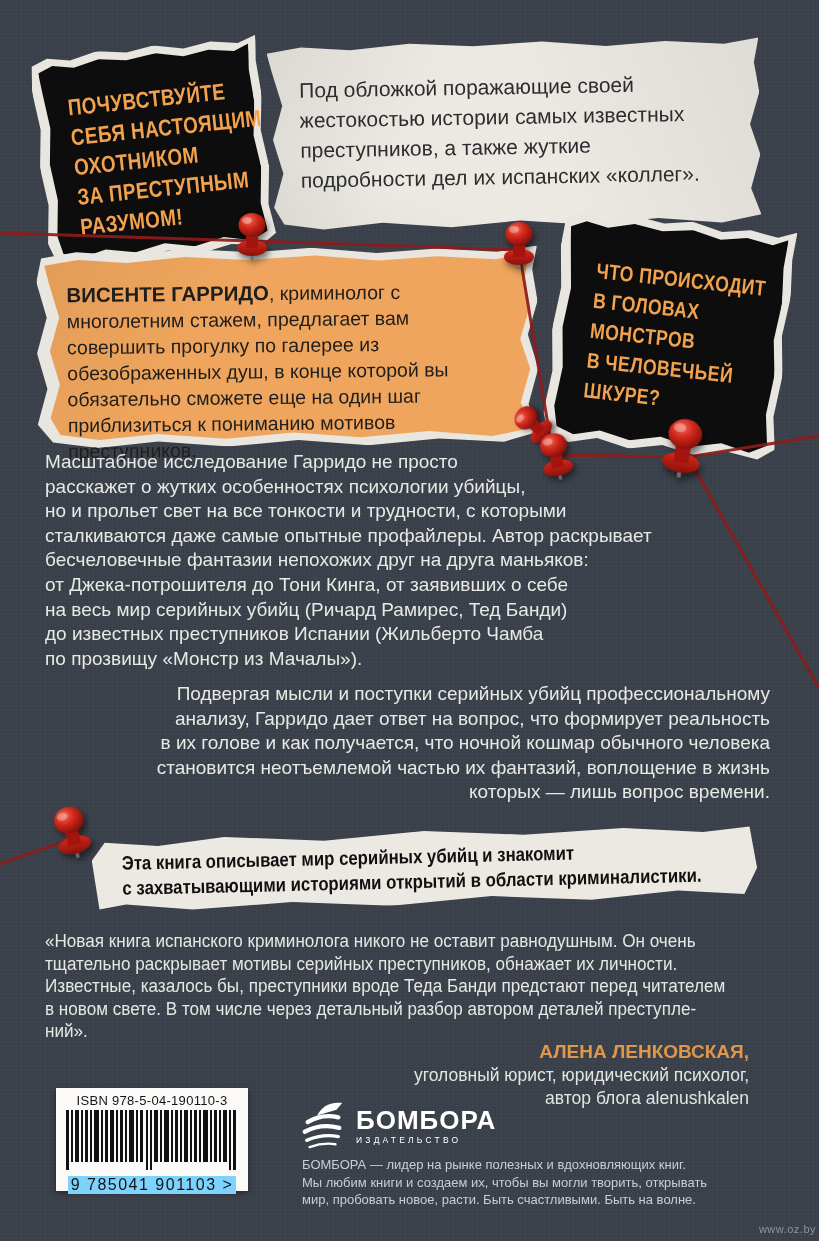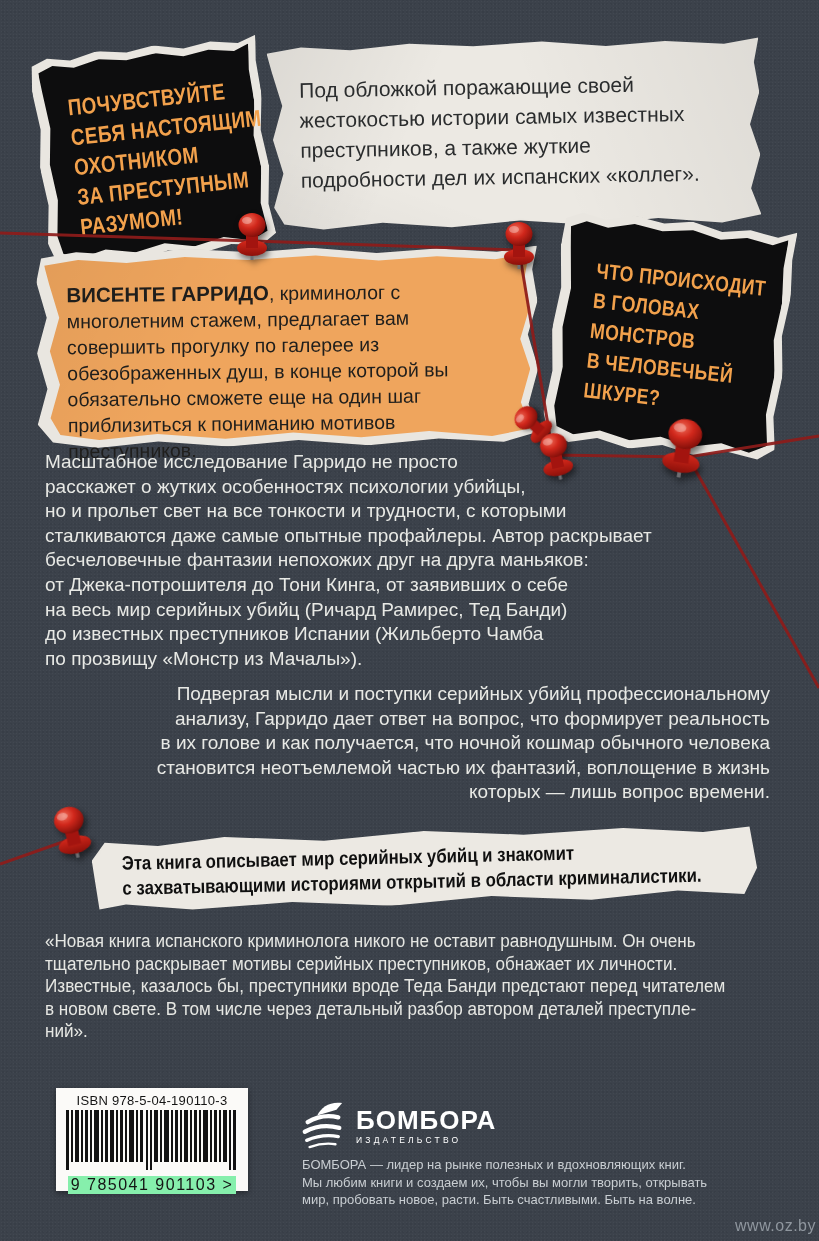--- a/index.html
+++ b/index.html
@@ -53,26 +53,26 @@
   }
   .reviewer-name{color:#e0964b;font-weight:bold;font-size:19px;line-height:24px;}
   .reviewer-title{color:#e3e5e1;font-size:17.5px;line-height:23px;white-space:pre-line;}
   .blurb{color:#c9ced2;font-size:13px;line-height:17.5px;white-space:pre-line;}
   
   .barcode-box{
     left:56px;top:1088px;width:192px;height:103px;background:#fbfaf8;
     box-shadow:0 2px 6px rgba(0,0,0,0.4);text-align:center;
   }
   .isbn{color:#141414;font-size:13px;padding-top:5px;letter-spacing:0.3px;}
-  .digits{color:#141414;font-size:16px;letter-spacing:1.5px;margin-top:-14px;background:#86efac;display:inline-block;padding:0 3px;}
+  .digits{color:#141414;font-size:16px;letter-spacing:1.5px;margin-top:-14px;background:#7dd3fc;display:inline-block;padding:0 3px;}
   
   .pub-name{color:#ffffff;font-weight:bold;font-size:26px;letter-spacing:1px;line-height:26px;}
   .pub-type{color:#ffffff;font-size:8.5px;letter-spacing:3.2px;margin-top:2px;}
   
-  .watermark{color:#8f969e;font-size:16px;right:3px;bottom:6px;letter-spacing:0.5px;}
+  .watermark{color:#8f969e;font-size:11px;right:3px;bottom:6px;letter-spacing:0.5px;}
   .threads{position:absolute;inset:0;pointer-events:none;}
   .pin{position:absolute;width:40px;height:50px;filter:drop-shadow(2px 4px 3px rgba(0,0,0,0.5));}
 </style>
 </head>
 <body>
 
 <div class="canvas">
 
   <div class="abs black-note" style="left:47px;top:52px;width:212px;height:200px;transform:rotate(-6deg);">
     <div class="paper-back"></div>
@@ -129,20 +129,25 @@
     <div class="paper-front" style="background:#ece9e3;box-shadow:0 3px 8px rgba(0,0,0,0.45);clip-path:polygon(0 30%,2% 6%,10% 12%,20% 2%,35% 10%,50% 0,65% 8%,80% 2%,92% 10%,99% 4%,100% 60%,98% 95%,88% 88%,75% 98%,60% 90%,45% 100%,30% 92%,15% 99%,5% 90%,1% 96%);"></div>
     <div class="abs strip-text" style="left:30px;top:13px;">Эта книга описывает мир серийных убийц и знакомит
 с захватывающими историями открытий в области криминалистики.</div>
   </div>
 
   <div class="abs quote-text" style="left:45px;top:930px;width:770px;">«Новая книга испанского криминолога никого не оставит равнодушным. Он очень
 тщательно раскрывает мотивы серийных преступников, обнажает их личности.
 Известные, казалось бы, преступники вроде Теда Банди предстают перед читателем
 в новом свете. В том числе через детальный разбор автором деталей преступле-
 ний».</div>
+  <div class="abs" style="right:70px;top:1040px;text-align:right;">
+    <div class="reviewer-name">АЛЕНА ЛЕНКОВСКАЯ,</div>
+    <div class="reviewer-title">уголовный юрист, юридический психолог,
+автор блога alenushkalen</div>
+  </div>
 
   <div class="abs barcode-box">
     <div class="isbn">ISBN 978-5-04-190110-3</div>
     <svg width="172" height="62" viewBox="0 0 172 62" style="margin-top:2px;">
       <g fill="#121212">
         <rect x="0" y="0" width="3" height="60"></rect>
           <rect x="5" y="0" width="2" height="52"></rect>
         <rect x="9" y="0" width="4" height="52"></rect>
           <rect x="15" y="0" width="2" height="52"></rect>
         <rect x="19" y="0" width="3" height="52"></rect>

